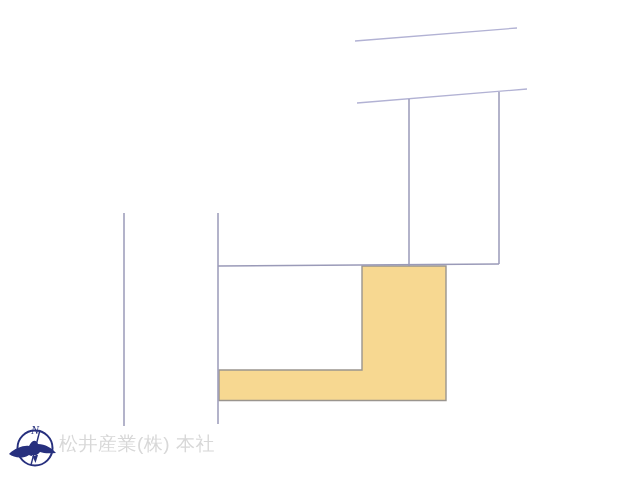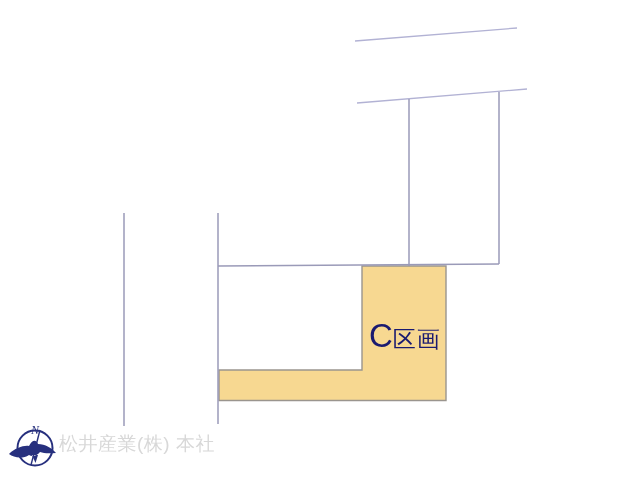--- a/index.html
+++ b/index.html
@@ -64,19 +64,16 @@
                C 32,440 36,439 38,444
                C 45,444 52,448 56,453
                C 49,453.5 44,453.5 40,452
                C 37,456 32,457 29,455
                C 23,459 14,458 9,454 Z
                M 32,455 L 35.5,463 L 38,455 Z"></path>
       <text class="compass-n" x="31" y="434">N</text>
     </g>
   </svg>
 
-  <div class="section-label">
-    <span class="letter">C</span><span class="word">区画</span>
-  </div>
 
   <div class="watermark">松井産業(株) 本社</div>
 
 </div>
 
 </body></html>

